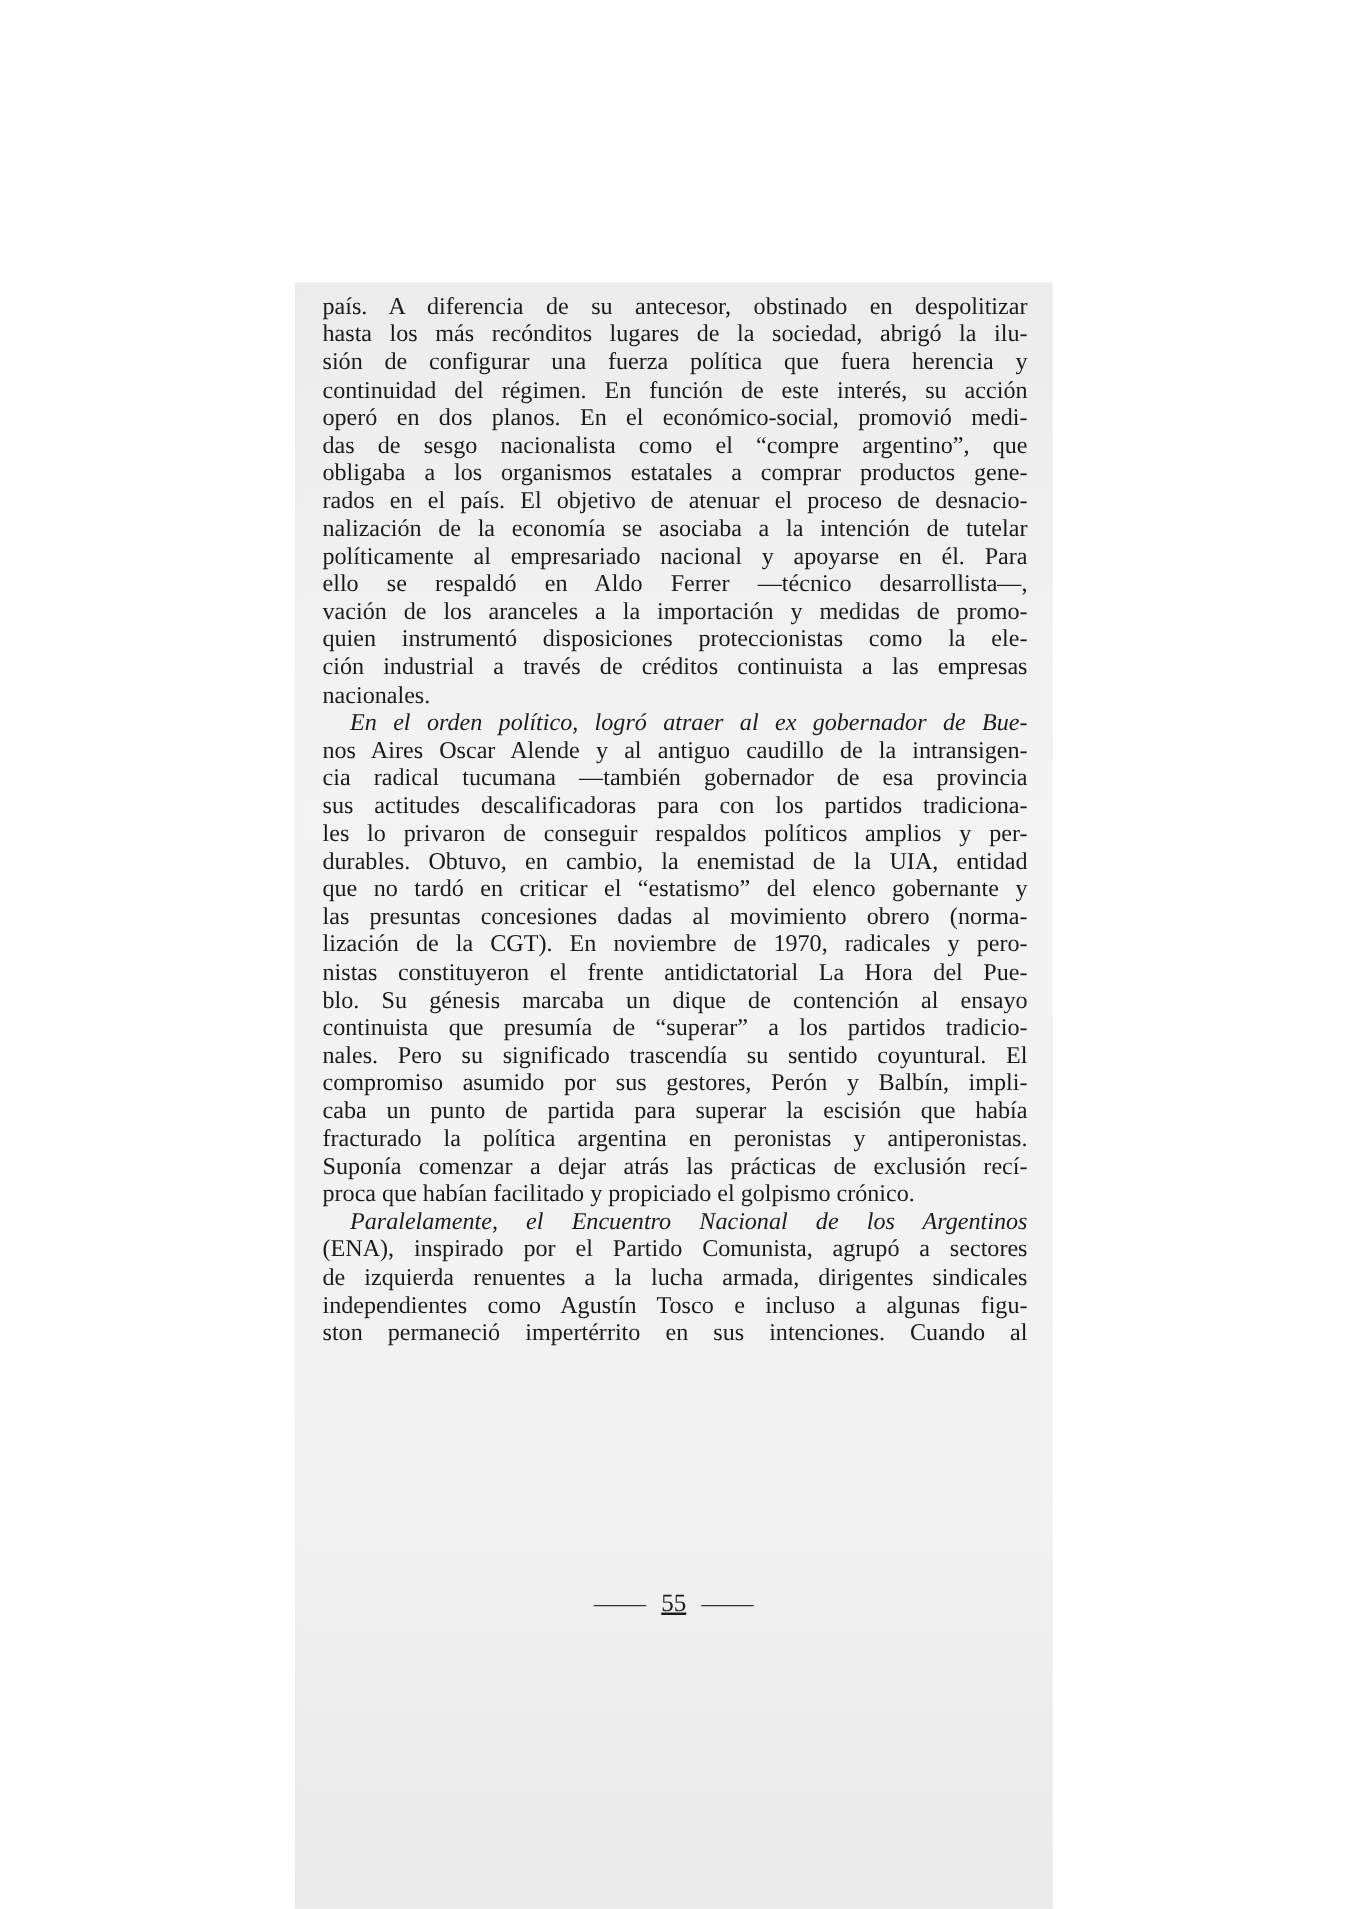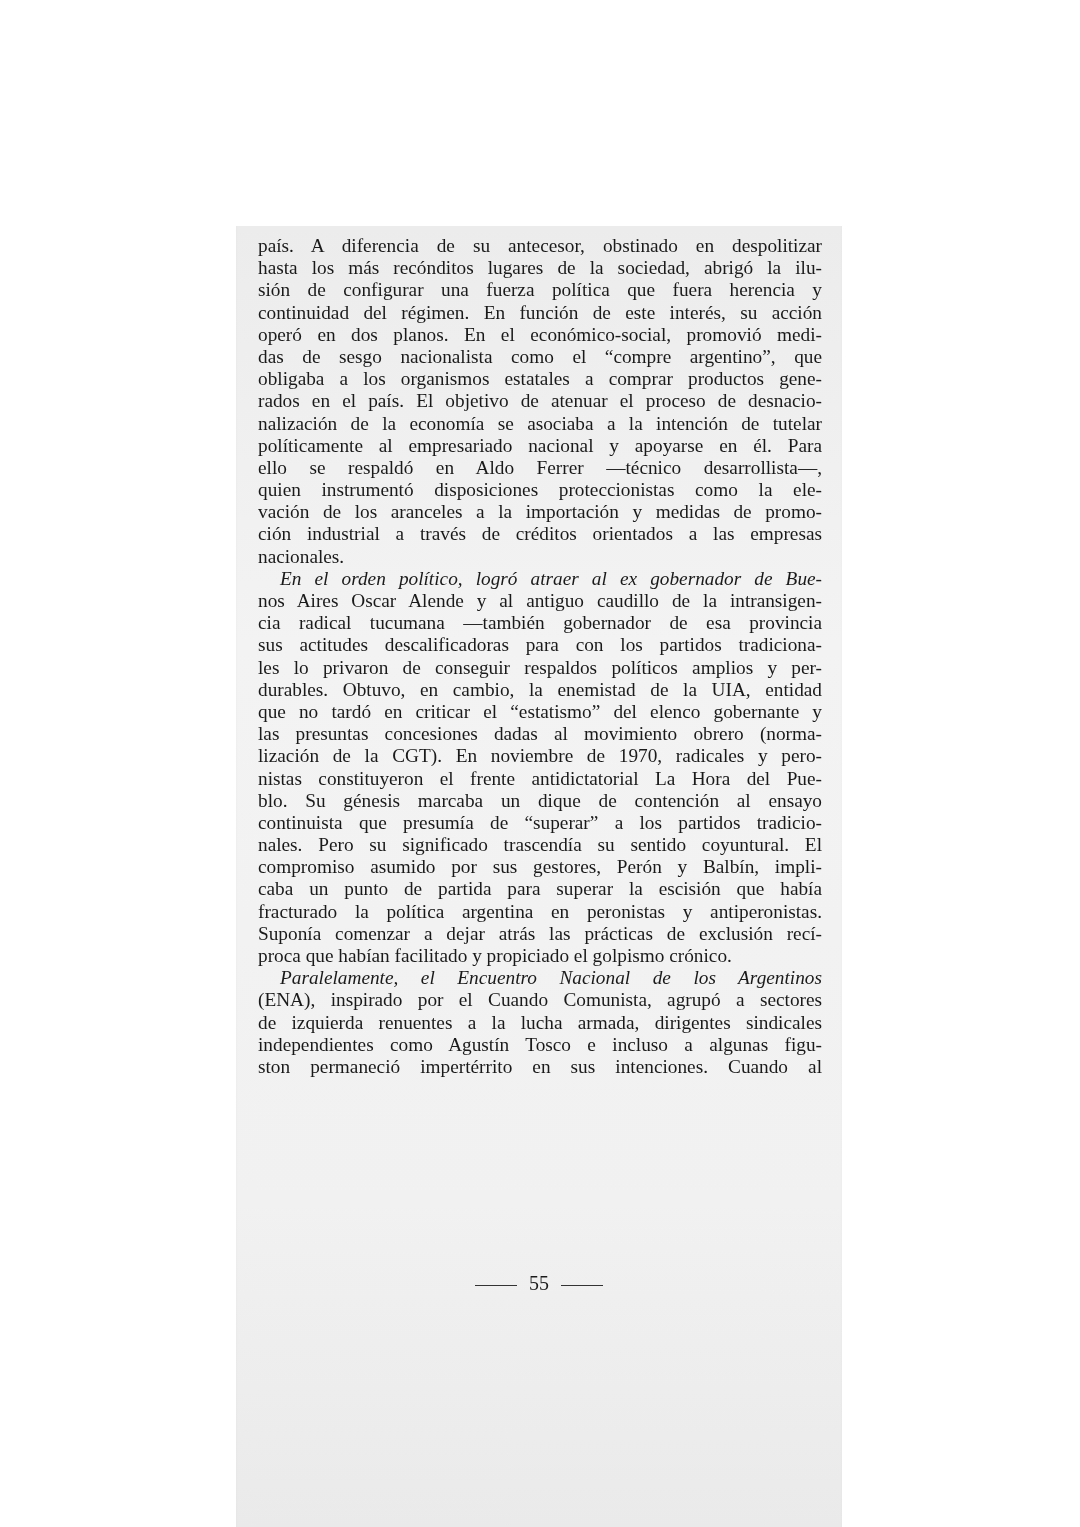--- a/index.html
+++ b/index.html
@@ -12,44 +12,44 @@
   .text {
     position: absolute; left: 22px; top: 9px; width: 564px;
     font-family: "Liberation Serif", "DejaVu Serif", serif;
     font-size: 19.3px; line-height: 22.2px; color: #1a1a1a;
   }
   .line { display: block; height: 22.2px; white-space: nowrap; text-align: justify; text-align-last: justify; }
   .line.last { text-align-last: left; }
   .line.indent { padding-left: 22px; font-style: italic; }
   .folio {
     position: absolute; left: 0; width: 606px; top: 1046px; text-align: center;
-    font-family: "Liberation Serif", "DejaVu Serif", serif; font-size: 20px; color: #1a1a1a;
+    font-family: "Liberation Serif", "DejaVu Serif", serif; font-size: 20px; color: #1a1a1a; text-decoration: underline;
   }
   .dash { display: inline-block; width: 42px; height: 1px; background: #333; vertical-align: middle; margin: 0 12px; }
 </style>
 </head>
 <body>
 
 <div class="page">
   <div class="text" id="body-text">
       <div>
         <span class="line">país. A diferencia de su antecesor, obstinado en despolitizar</span>
         <span class="line">hasta los más recónditos lugares de la sociedad, abrigó la ilu-</span>
         <span class="line">sión de configurar una fuerza política que fuera herencia y</span>
         <span class="line">continuidad del régimen. En función de este interés, su acción</span>
         <span class="line">operó en dos planos. En el económico-social, promovió medi-</span>
         <span class="line">das de sesgo nacionalista como el “compre argentino”, que</span>
         <span class="line">obligaba a los organismos estatales a comprar productos gene-</span>
         <span class="line">rados en el país. El objetivo de atenuar el proceso de desnacio-</span>
         <span class="line">nalización de la economía se asociaba a la intención de tutelar</span>
         <span class="line">políticamente al empresariado nacional y apoyarse en él. Para</span>
         <span class="line">ello se respaldó en Aldo Ferrer —técnico desarrollista—,</span>
+        <span class="line">vación de los aranceles a la importación y medidas de promo-</span>
         <span class="line">quien instrumentó disposiciones proteccionistas como la ele-</span>
-        <span class="line">vación de los aranceles a la importación y medidas de promo-</span>
-        <span class="line">ción industrial a través de créditos orientados a las empresas</span>
+        <span class="line">ción industrial a través de créditos continuista a las empresas</span>
         <span class="line last">nacionales.</span>
       </div>
       <div>
         <span class="line indent">En el orden político, logró atraer al ex gobernador de Bue-</span>
         <span class="line">nos Aires Oscar Alende y al antiguo caudillo de la intransigen-</span>
         <span class="line">cia radical tucumana —también gobernador de esa provincia</span>
         <span class="line">sus actitudes descalificadoras para con los partidos tradiciona-</span>
         <span class="line">les lo privaron de conseguir respaldos políticos amplios y per-</span>
         <span class="line">durables. Obtuvo, en cambio, la enemistad de la UIA, entidad</span>
         <span class="line">que no tardó en criticar el “estatismo” del elenco gobernante y</span>
@@ -60,21 +60,21 @@
         <span class="line">continuista que presumía de “superar” a los partidos tradicio-</span>
         <span class="line">nales. Pero su significado trascendía su sentido coyuntural. El</span>
         <span class="line">compromiso asumido por sus gestores, Perón y Balbín, impli-</span>
         <span class="line">caba un punto de partida para superar la escisión que había</span>
         <span class="line">fracturado la política argentina en peronistas y antiperonistas.</span>
         <span class="line">Suponía comenzar a dejar atrás las prácticas de exclusión recí-</span>
         <span class="line last">proca que habían facilitado y propiciado el golpismo crónico.</span>
       </div>
       <div>
         <span class="line indent">Paralelamente, el Encuentro Nacional de los Argentinos</span>
-        <span class="line">(ENA), inspirado por el Cuando Comunista, agrupó a sectores</span>
+        <span class="line">(ENA), inspirado por el Partido Comunista, agrupó a sectores</span>
         <span class="line">de izquierda renuentes a la lucha armada, dirigentes sindicales</span>
         <span class="line">independientes como Agustín Tosco e incluso a algunas figu-</span>
         <span class="line">ston permaneció impertérrito en sus intenciones. Cuando al</span>
       </div>
     </div>
   <div class="folio">
     <span class="dash"></span><span>55</span><span class="dash"></span>
   </div>
 </div>
 

